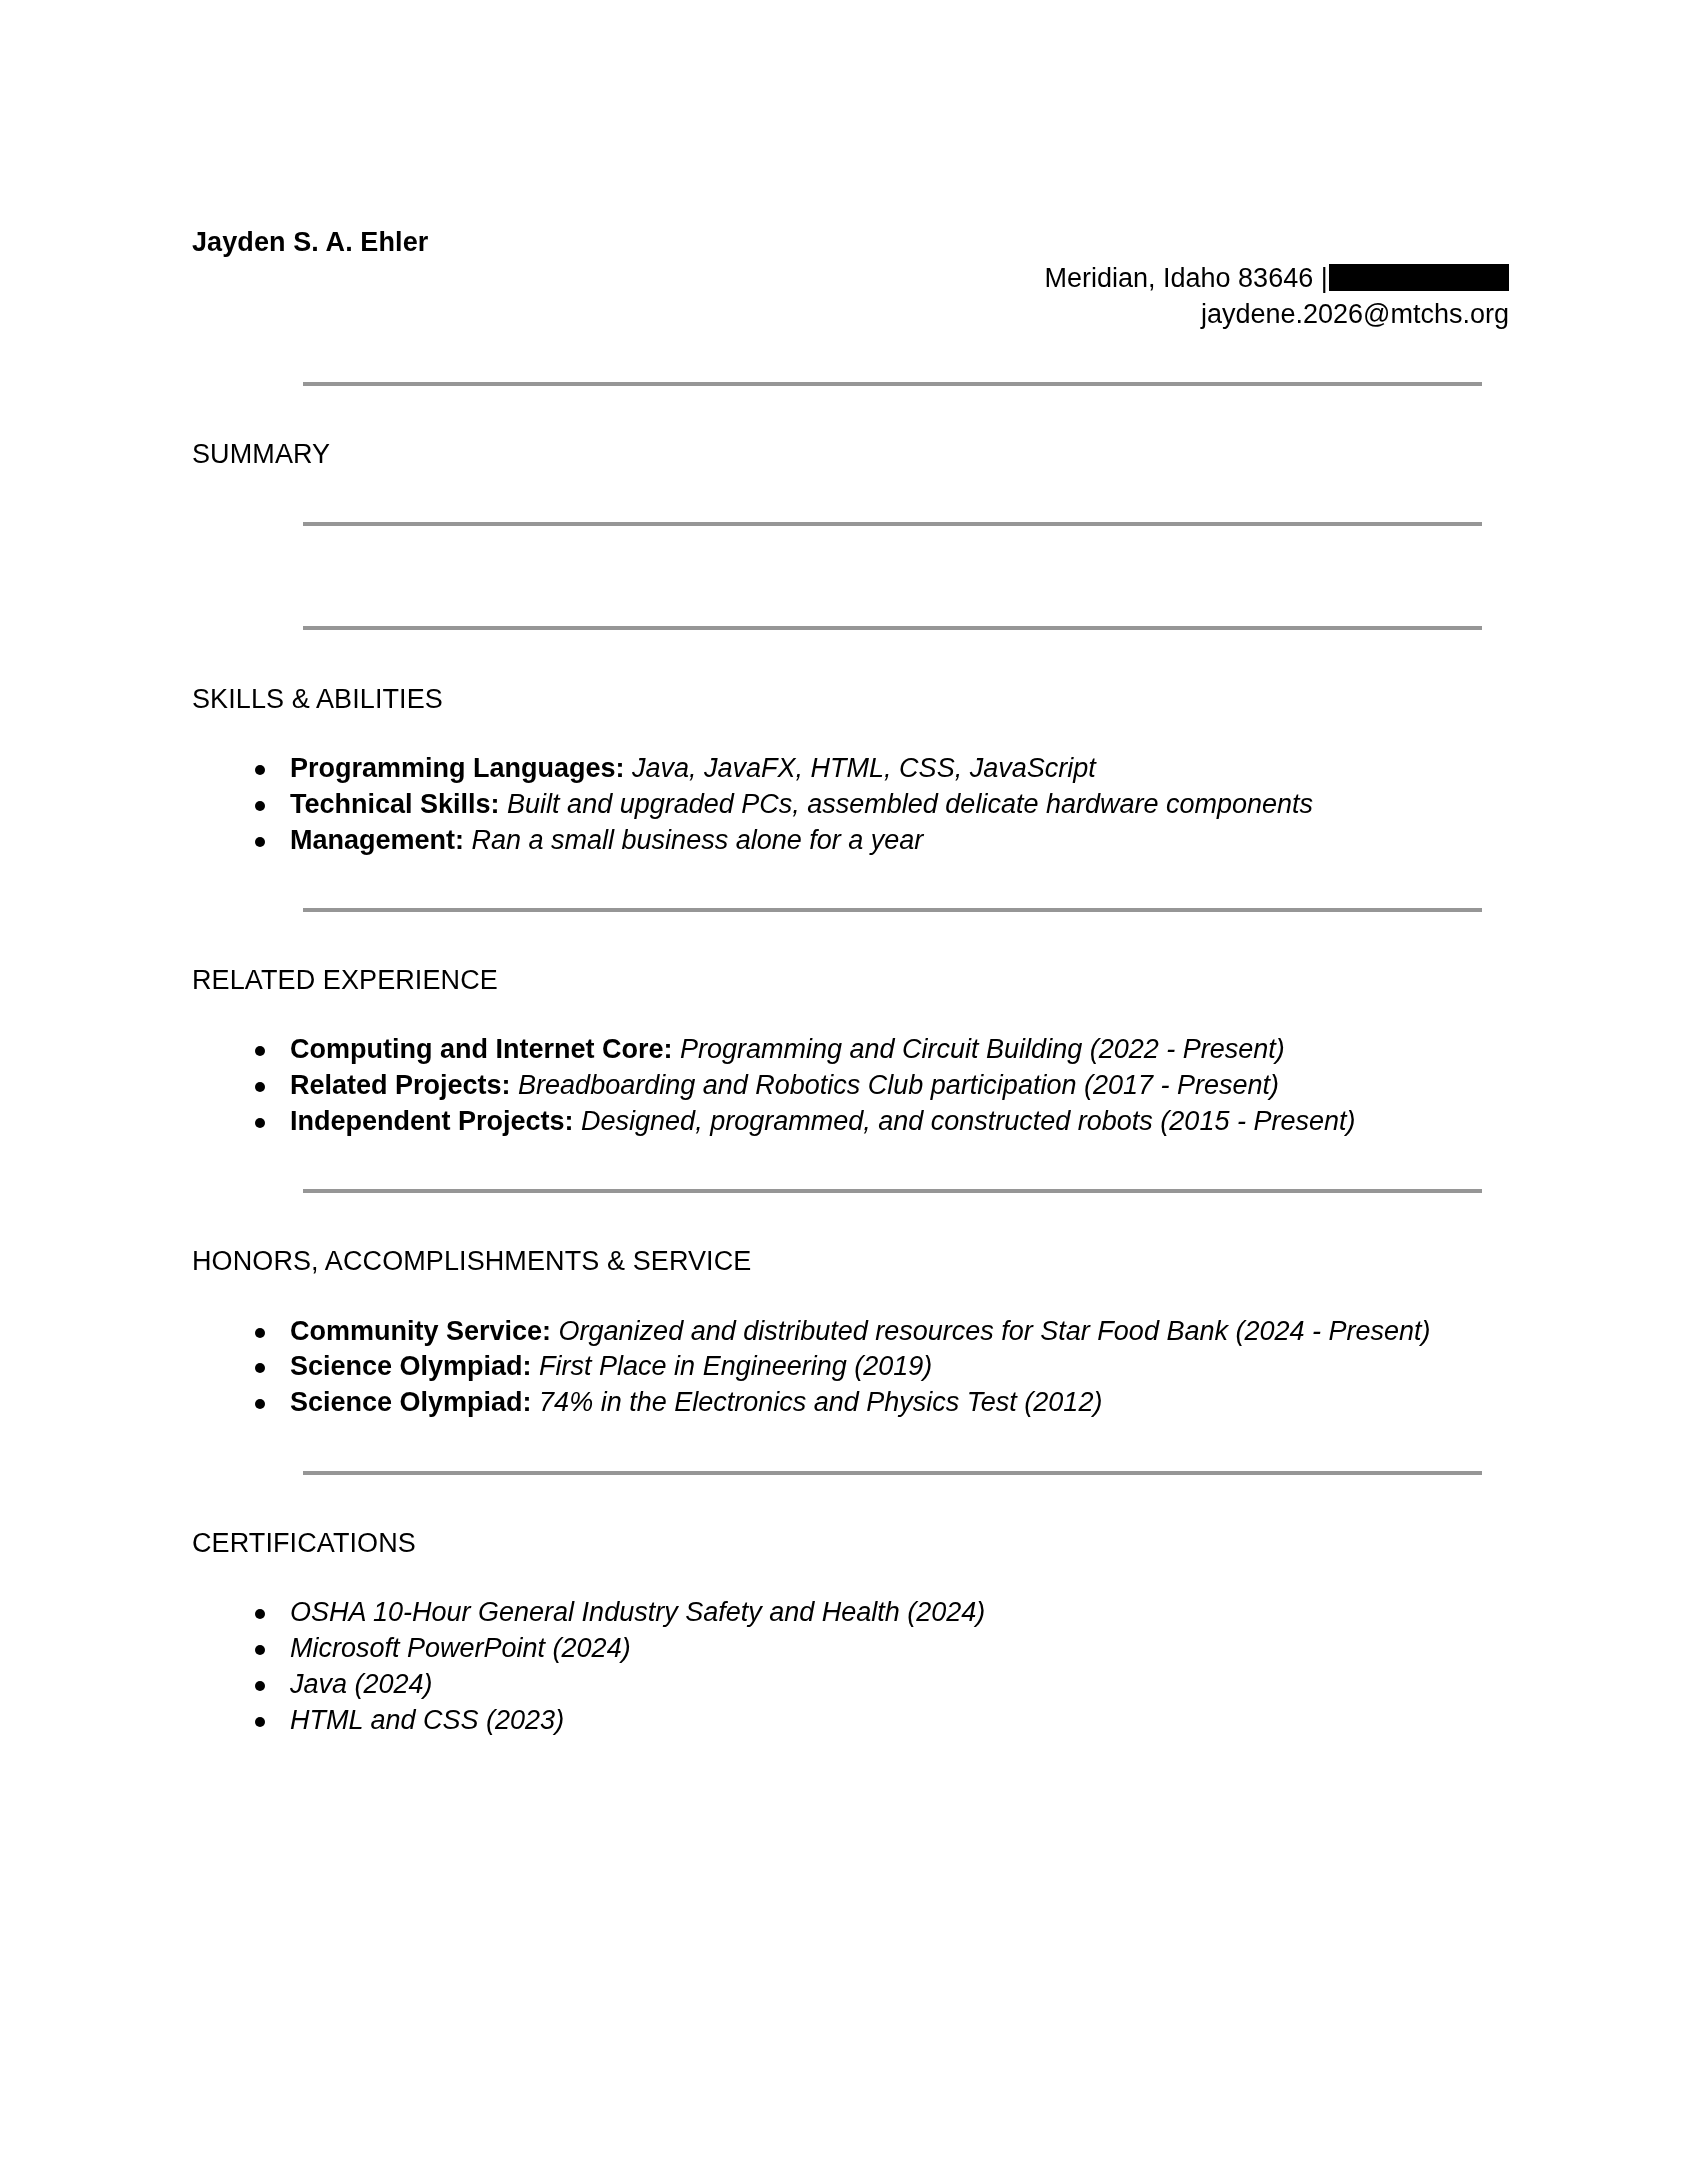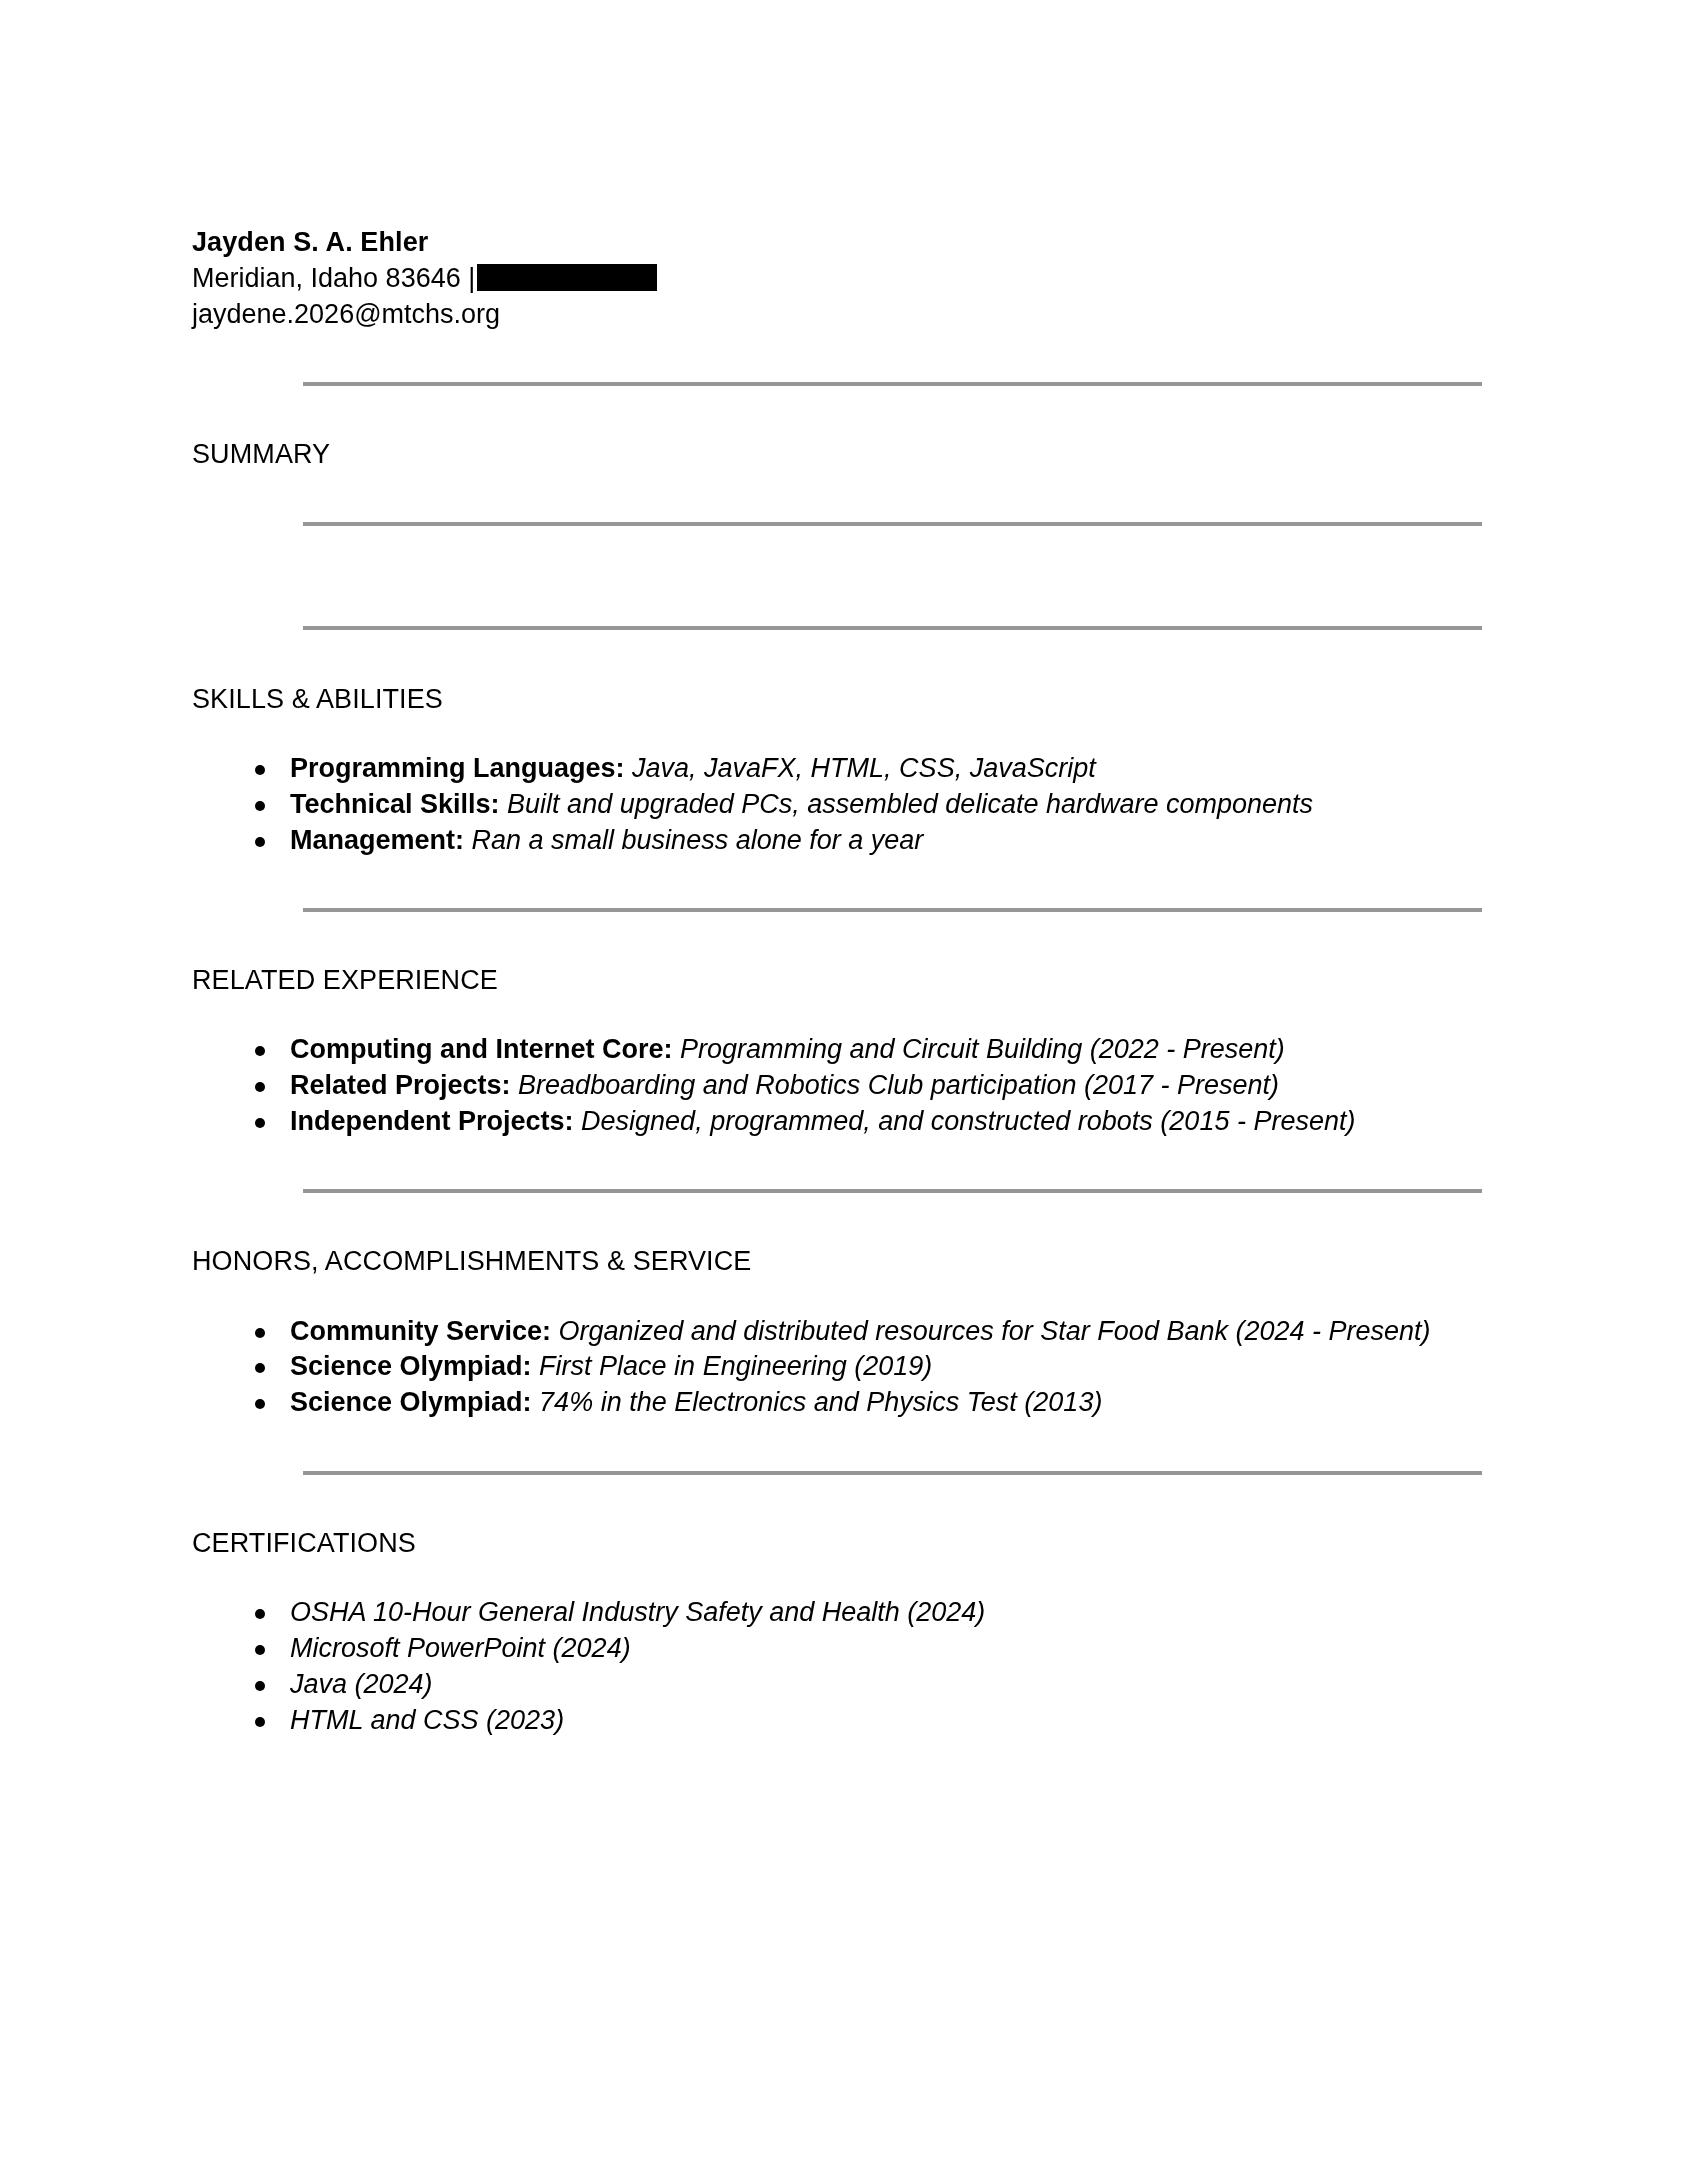--- a/index.html
+++ b/index.html
@@ -33,20 +33,21 @@
     font-size: 27px;
     font-weight: bold;
     line-height: 1.33;
     letter-spacing: 0.1px;
   }
   .header-line {
     font-size: 27px;
     font-weight: normal;
     line-height: 1.33;
     white-space: nowrap;
+    text-align: right;
   }
   .redaction-bar {
     display: inline-block;
     width: 180px;
     height: 26.5px;
     background: #000000;
     vertical-align: -4px;
     margin-left: 1.3px;
   }
 
@@ -203,21 +204,21 @@
         <li>
           <span class="dot"></span>
           <span class="lbl">Community Service:</span><span class="val"> Organized and distributed resources for Star Food Bank (2024 - Present)</span>
         </li>
         <li>
           <span class="dot"></span>
           <span class="lbl">Science Olympiad:</span><span class="val"> First Place in Engineering (2019)</span>
         </li>
         <li>
           <span class="dot"></span>
-          <span class="lbl">Science Olympiad:</span><span class="val"> 74% in the Electronics and Physics Test (2013)</span>
+          <span class="lbl">Science Olympiad:</span><span class="val"> 74% in the Electronics and Physics Test (2012)</span>
         </li>
       </ul>
     </div>
 
     <div class="sp-before-div"></div>
     <div class="divider-wrap">
       <hr class="divider">
     </div>
     <div class="sp-after-div"></div>
 

